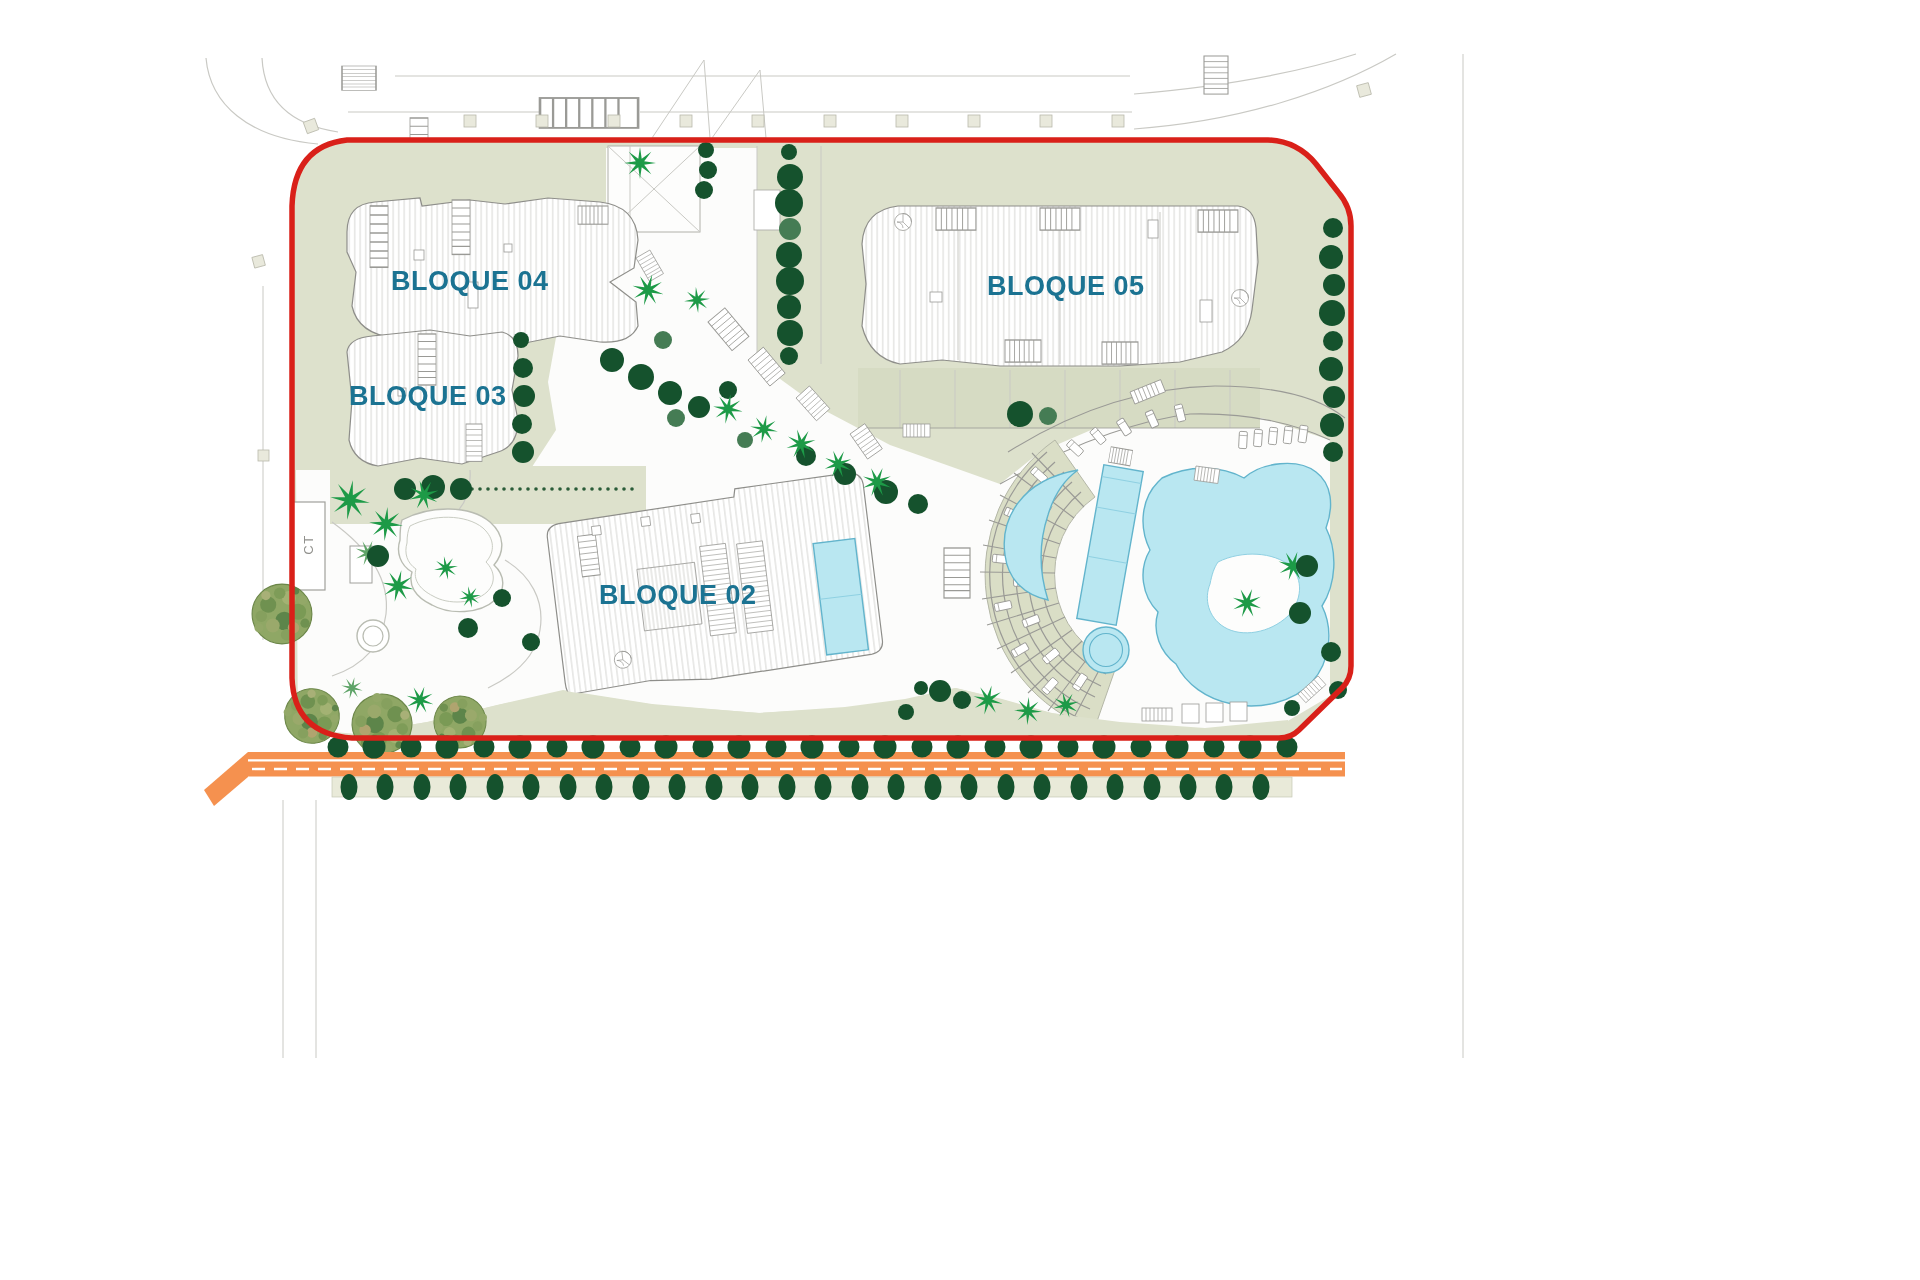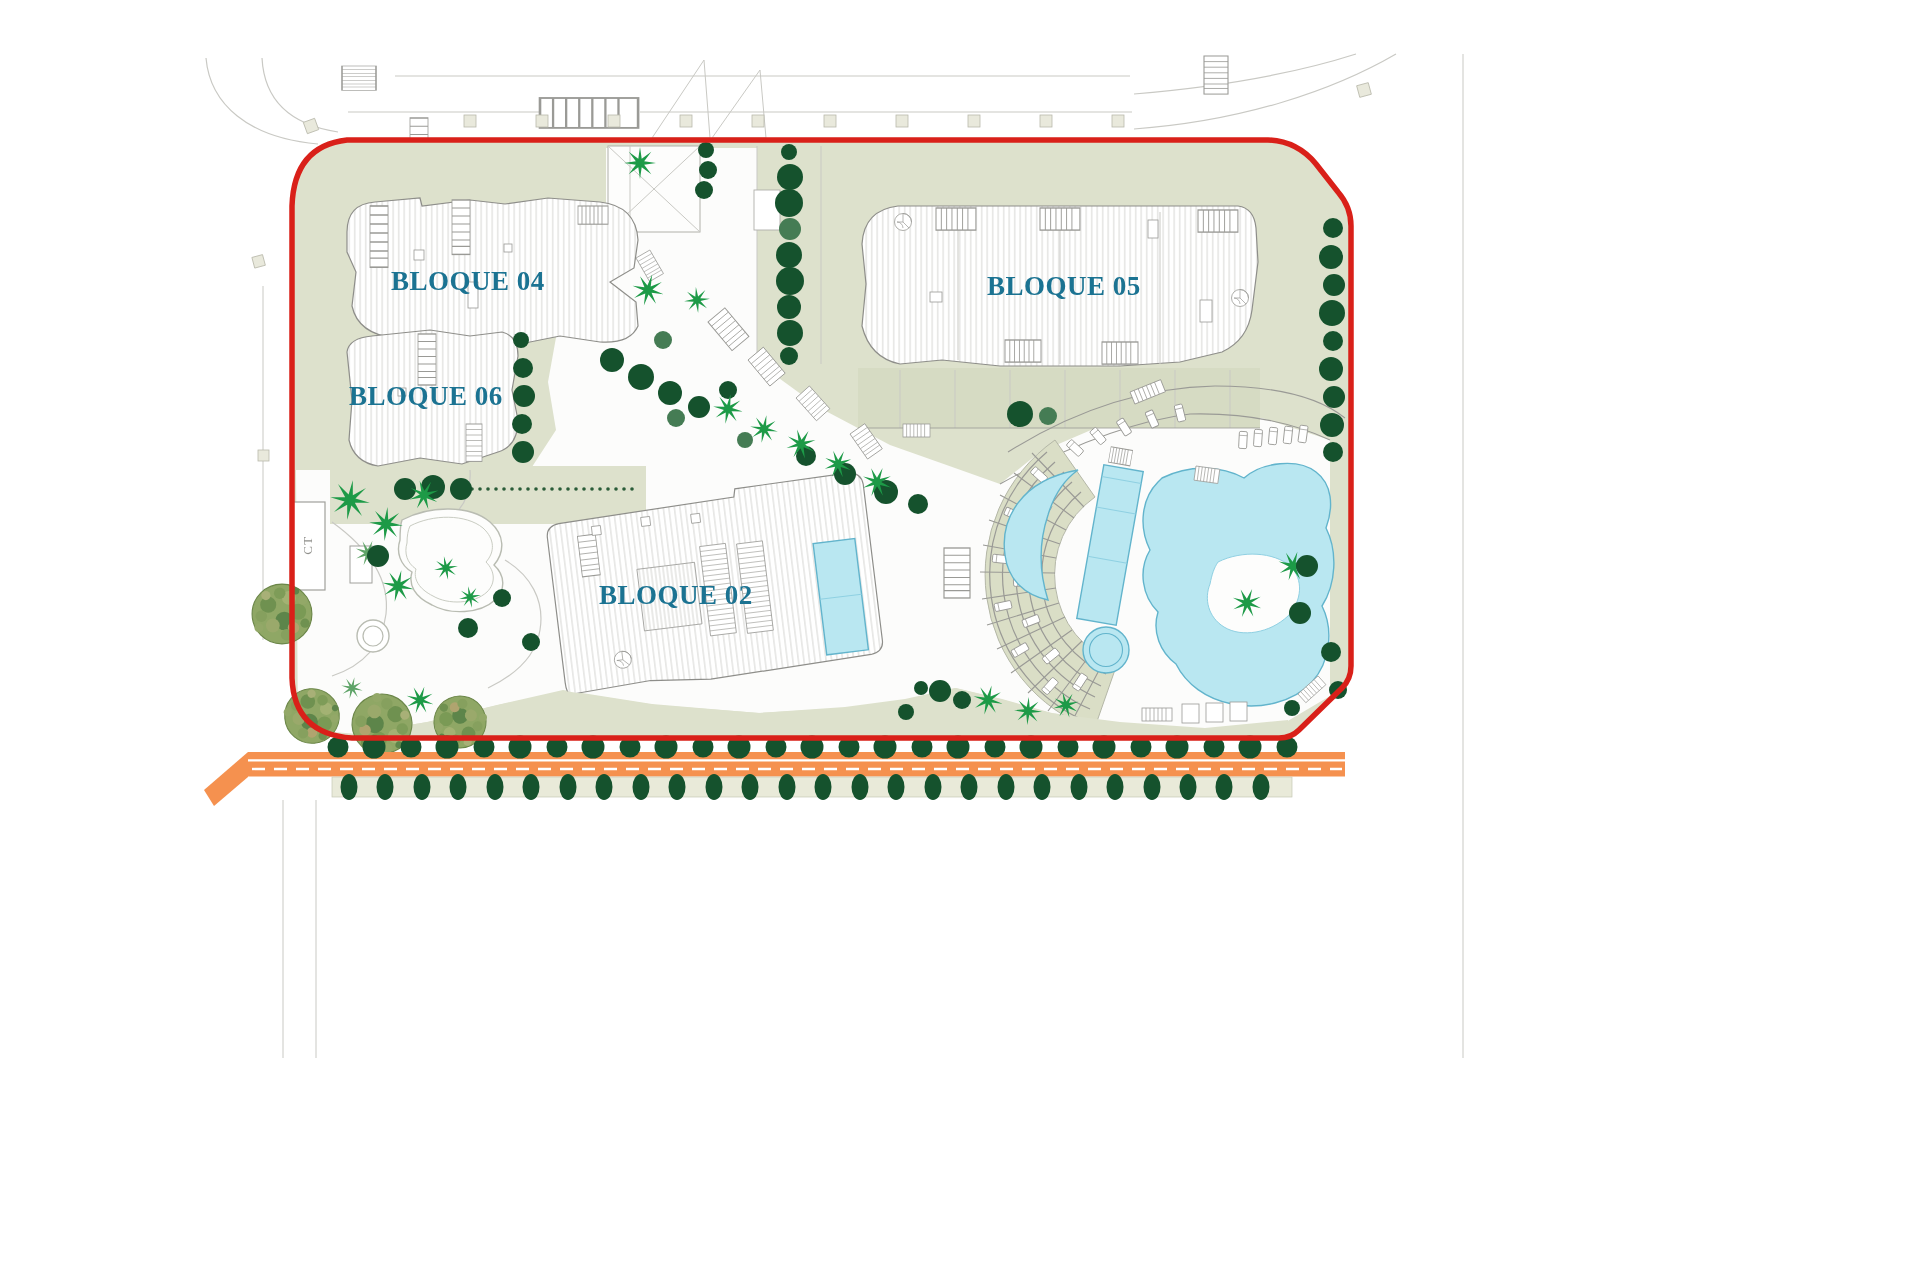--- a/index.html
+++ b/index.html
@@ -1,17 +1,17 @@
 <!DOCTYPE html>
 <html style="--c-boundary: #d92019; --c-label: #1b7392; --c-sage: #dde1cc; --c-sageDark: #d6dbc3; --c-tree: #15522d; --c-treeLight: #457c54; --c-palm: #1d9a47; --c-palmLight: #5fa468; --c-pool: #b9e7f1; --c-poolEdge: #62b4cc; --c-road: #f5914f; --c-line: #9a9a96; --c-ctText: #90908c;"><head>
 <meta charset="utf-8">
 <style>
   html,body{margin:0;padding:0;background:#fff;}
   #stage{position:relative;width:1920px;height:1280px;background:#fff;overflow:hidden;
-         font-family:Liberation Serif, serif;}
+         font-family:Liberation Sans, sans-serif;}
   svg{position:absolute;left:0;top:0;}
   .t{fill:var(--c-tree,#15522d);}
   .tl{fill:var(--c-treeLight,#457c54);}
   .palm{fill:var(--c-palm,#1d9a47);}
   .pl2{fill:var(--c-palmLight,#5fa468);}
   .sage{fill:var(--c-sage,#dde1cc);}
   .sage2{fill:var(--c-sageDark,#d6dbc3);}
   .whitep{fill:#fcfcfb;}
   .pool{fill:var(--c-pool,#b9e7f1);stroke:var(--c-poolEdge,#62b4cc);stroke-width:1.4;}
   .ln{stroke:var(--c-line,#9a9a96);fill:none;}
@@ -489,17 +489,17 @@
           <ellipse class="t" cx="1188" cy="787" rx="8.5" ry="13"></ellipse>
     <ellipse class="t" cx="1224" cy="787" rx="8.5" ry="13"></ellipse>
           <ellipse class="t" cx="1261" cy="787" rx="8.5" ry="13"></ellipse>
   </g>
 </g>
 
 <path class="boundary" d="M347,140 L1268,140 Q1297,141 1316,164 L1338,192 Q1351,207 1351,226 L1351,666 Q1351,679 1342,688 L1299,730 Q1291,738 1279,738 L352,738 Q294,734 292,678 L292,206 Q294,146 347,140 Z"></path>
 </svg>
 
 <div class="blk-label" style="left:391px;top:266px;">BLOQUE 04</div>
-<div class="blk-label" style="left:349px;top:381px;">BLOQUE 06</div>
+<div class="blk-label" style="left:349px;top:381px;">BLOQUE 03</div>
 <div class="blk-label" style="left:987px;top:271px;">BLOQUE 05</div>
 <div class="blk-label" style="left:599px;top:580px;">BLOQUE 02</div>
 <div class="ct-label">CT</div>
 </div>
 
 </body></html>

